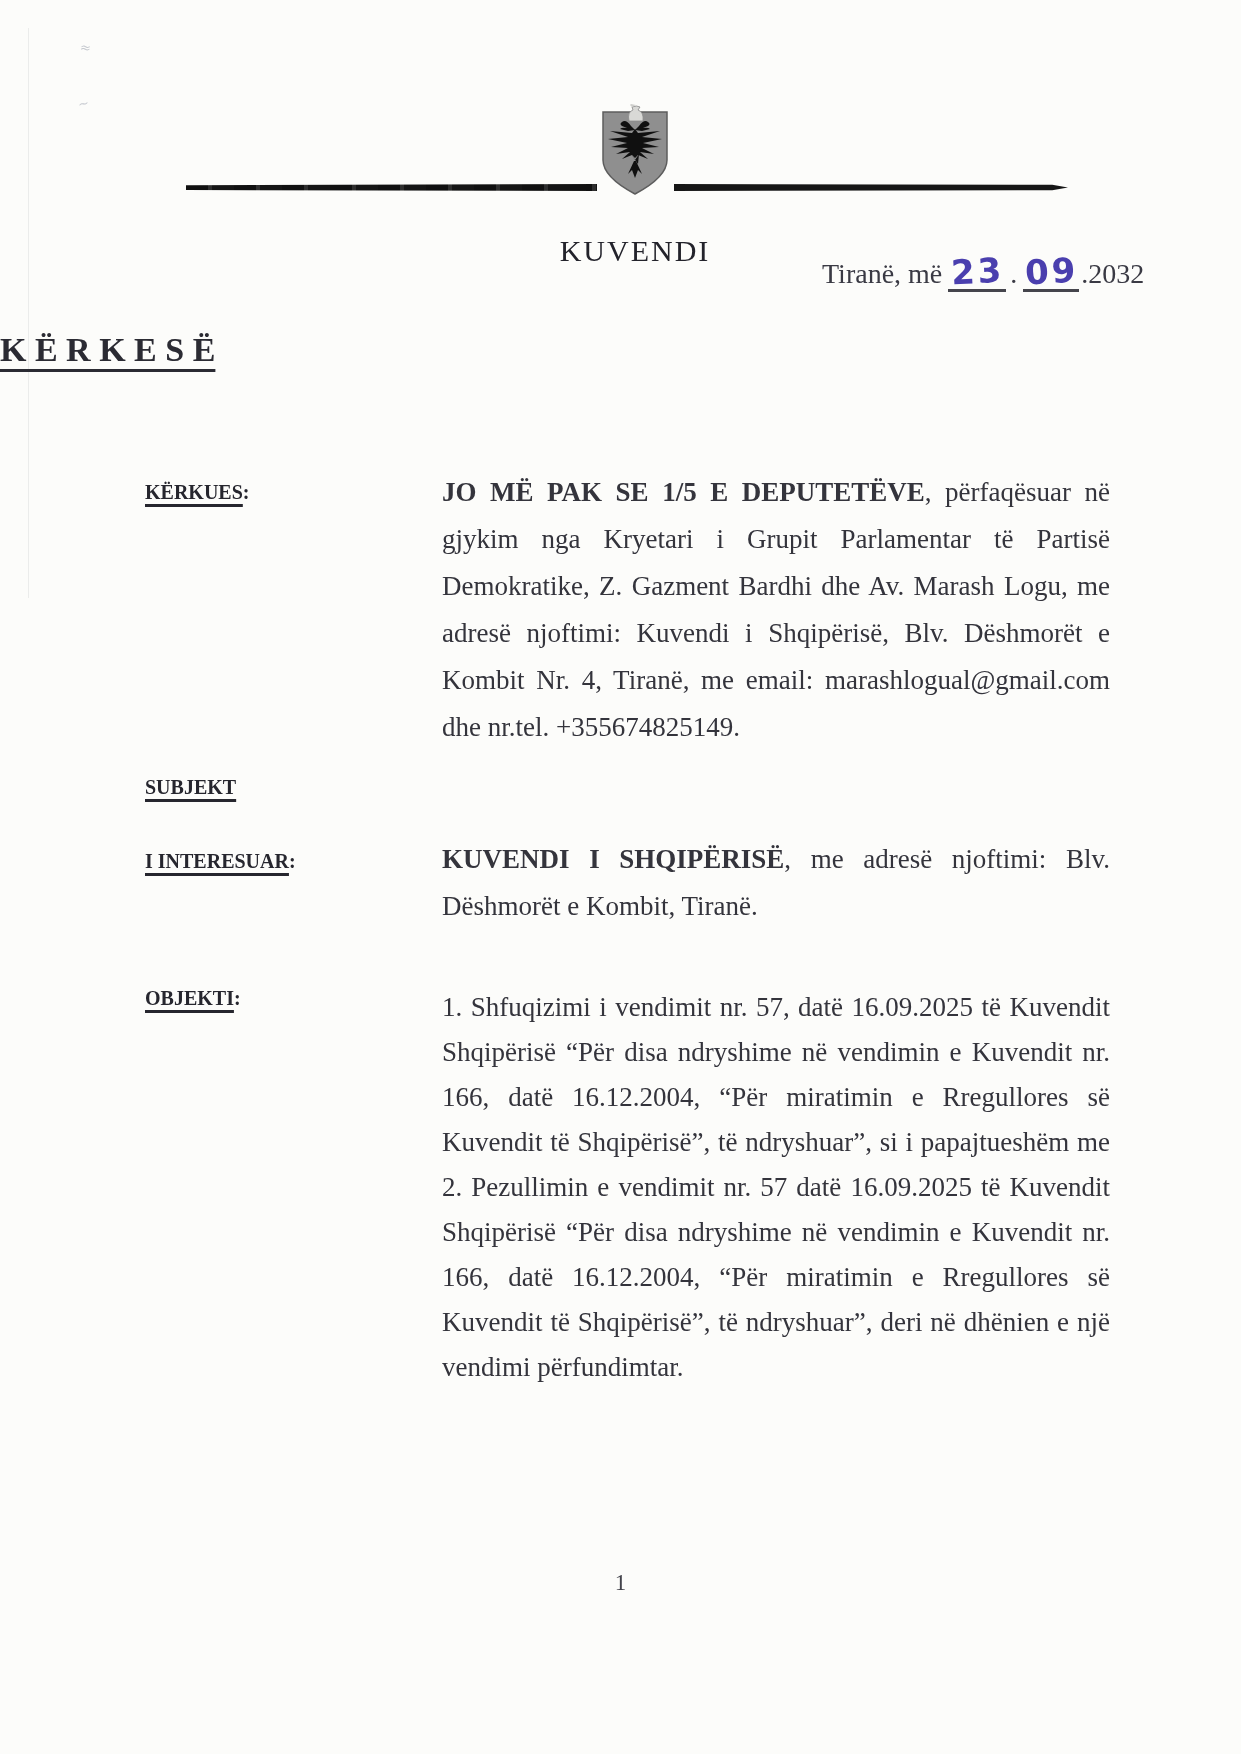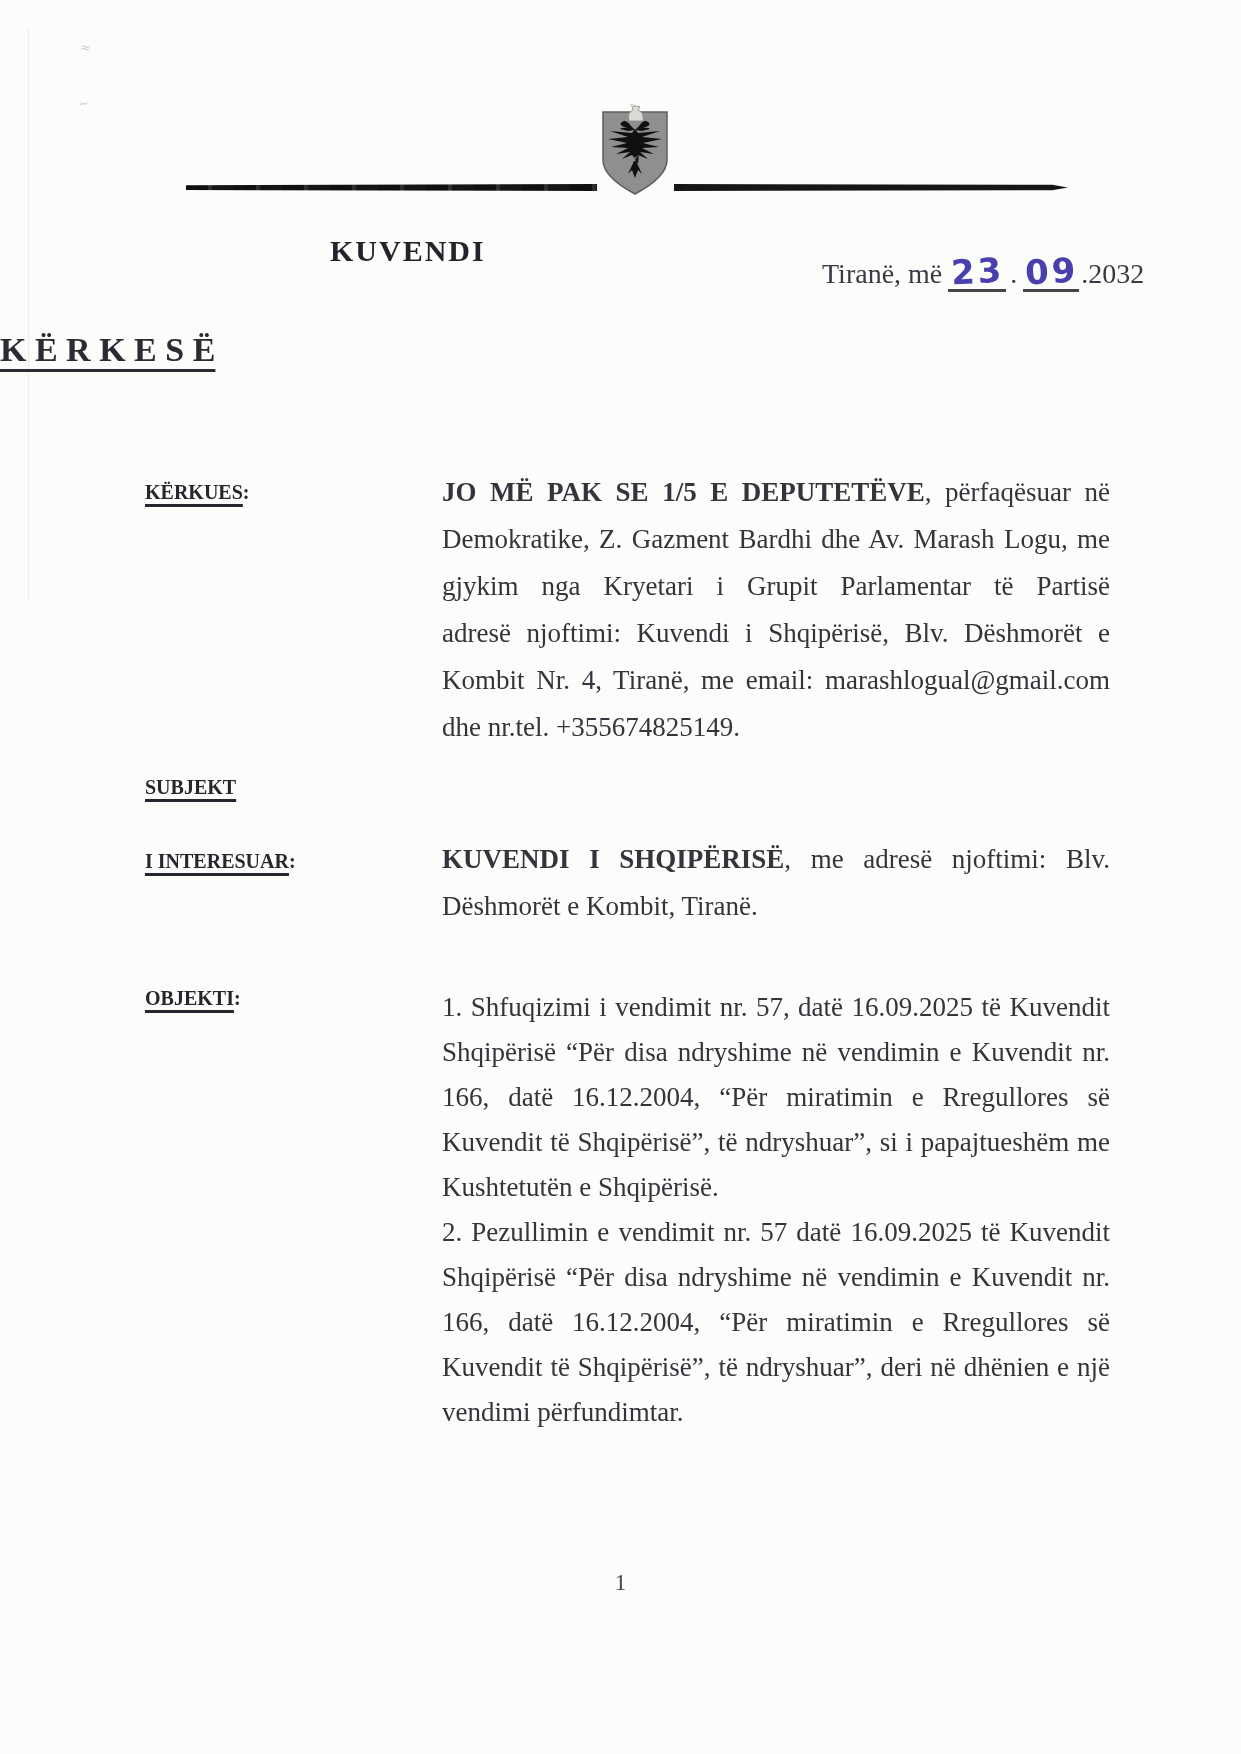--- a/index.html
+++ b/index.html
@@ -23,21 +23,21 @@
   .rule-right { position:absolute; left:674px; top:184px; width:394px; height:7px;
     background:#161616;
     clip-path:polygon(0 0,96% 12%,100% 50%,96% 88%,0 100%); }
 
   .emblem { position:absolute; left:598px; top:104px; width:74px; height:94px; }
 
   .republic-line { position:absolute; left:330px; top:205px; width:610px;
     text-align:center; font-family:"Liberation Sans", sans-serif; font-weight:bold;
     font-size:16px; letter-spacing:5px; word-spacing:12px; color:#26262c; line-height:22px; }
   .institution-line { position:absolute; left:330px; top:233px; width:610px;
-    text-align:left; font-weight:bold; font-size:30px; letter-spacing:2px;
+    text-align:center; font-weight:normal; font-size:30px; letter-spacing:2px;
     color:#23232b; line-height:36px; }
 
   
   .dateline { position:absolute; left:822px; top:256px; font-size:28px;
     white-space:nowrap; color:#3a3a44; }
   .slot { display:inline-block; text-align:center;
     border-bottom:3px solid #45454c; line-height:30px; vertical-align:baseline; }
   .slot-day { min-width:58px; margin-left:6px; margin-right:4px; }
   .slot-month { min-width:56px; margin-left:6px; margin-right:2px; }
   .hw { font-family:"DejaVu Sans", sans-serif; font-weight:bold; font-size:34px;
@@ -103,36 +103,35 @@
 
   <div class="lbl" style="top:469px"><span class="u">KËRKUES</span><span>:</span></div>
 
   <div class="lbl" style="top:764px"><span class="u">SUBJEKT</span></div>
   <div class="lbl" style="top:838px"><span class="u">I INTERESUAR</span><span>:</span></div>
 
   <div class="lbl" style="top:975px"><span class="u">OBJEKTI</span><span>:</span></div>
 
   <div class="body s1" style="top:469px">
       <div class="bline"><span class="b">JO MË PAK SE 1/5 E DEPUTETËVE</span><span>, përfaqësuar në</span></div>
+      <div class="bline"><span>gjykim nga Kryetari i Grupit Parlamentar të Partisë</span></div>
       <div class="bline"><span>Demokratike, Z. Gazment Bardhi dhe Av. Marash Logu, me</span></div>
-      <div class="bline"><span>gjykim nga Kryetari i Grupit Parlamentar të Partisë</span></div>
       <div class="bline"><span>adresë njoftimi: Kuvendi i Shqipërisë, Blv. Dëshmorët e</span></div>
       <div class="bline"><span>Kombit Nr. 4, Tiranë, me email: marashlogual@gmail.com</span></div>
       <div class="bline last"><span>dhe nr.tel. +355674825149.</span></div>
     </div>
   <div class="body s2" style="top:836px">
       <div class="bline"><span class="b">KUVENDI I SHQIPËRISË</span><span>, me adresë njoftimi: Blv.</span></div>
       <div class="bline last"><span>Dëshmorët e Kombit, Tiranë.</span></div>
     </div>
   <div class="body s3" style="top:985px">
       <div class="bline"><span>1. Shfuqizimi i vendimit nr. 57, datë 16.09.2025 të Kuvendit të</span></div>
       <div class="bline"><span>Shqipërisë “Për disa ndryshime në vendimin e Kuvendit nr.</span></div>
       <div class="bline"><span>166, datë 16.12.2004, “Për miratimin e Rregullores së</span></div>
       <div class="bline"><span>Kuvendit të Shqipërisë”, të ndryshuar”, si i papajtueshëm me</span></div>
-      <div class="bline last"><span>Kushtetutën e Shqipërisë.</span></div>
       <div class="bline"><span>2. Pezullimin e vendimit nr. 57 datë 16.09.2025 të Kuvendit të</span></div>
       <div class="bline"><span>Shqipërisë “Për disa ndryshime në vendimin e Kuvendit nr.</span></div>
       <div class="bline"><span>166, datë 16.12.2004, “Për miratimin e Rregullores së</span></div>
       <div class="bline"><span>Kuvendit të Shqipërisë”, të ndryshuar”, deri në dhënien e një</span></div>
       <div class="bline last"><span>vendimi përfundimtar.</span></div>
     </div>
 
   <div class="page-number">1</div>
 </div>
 

